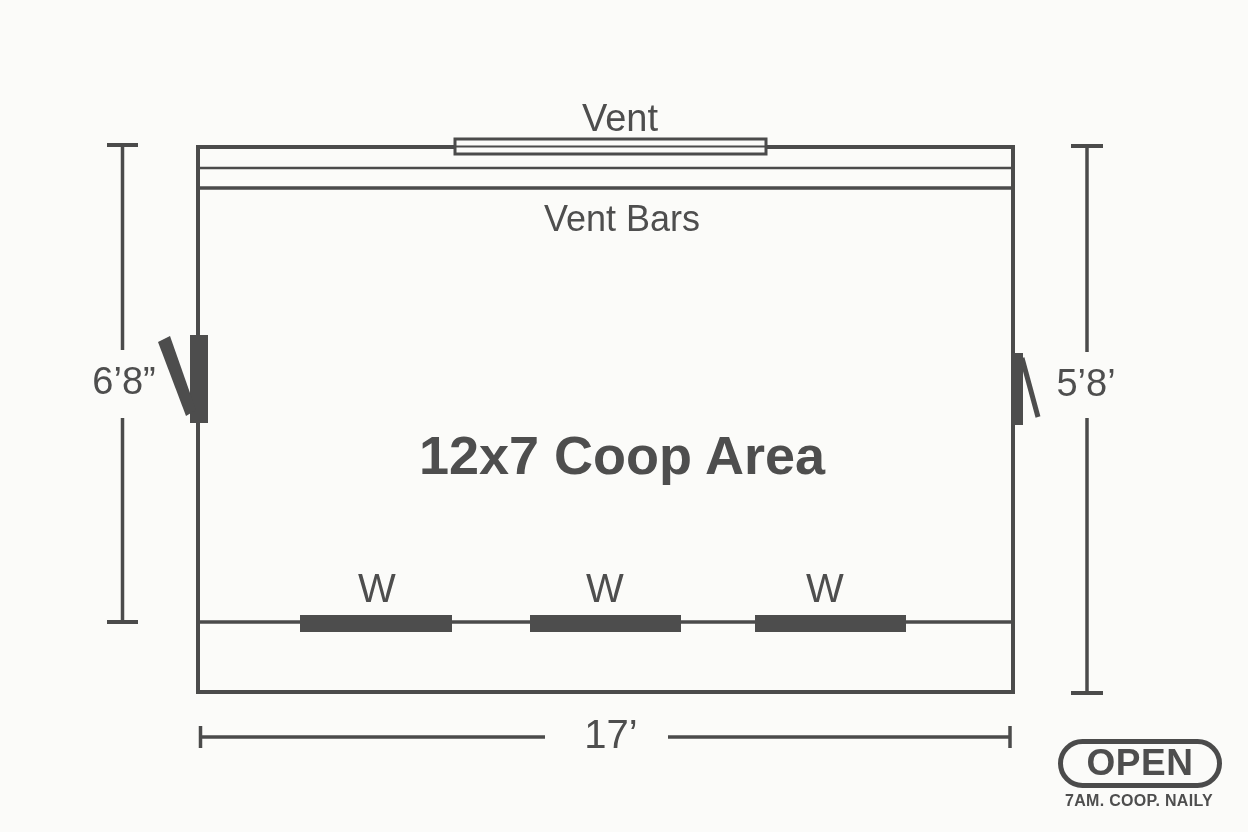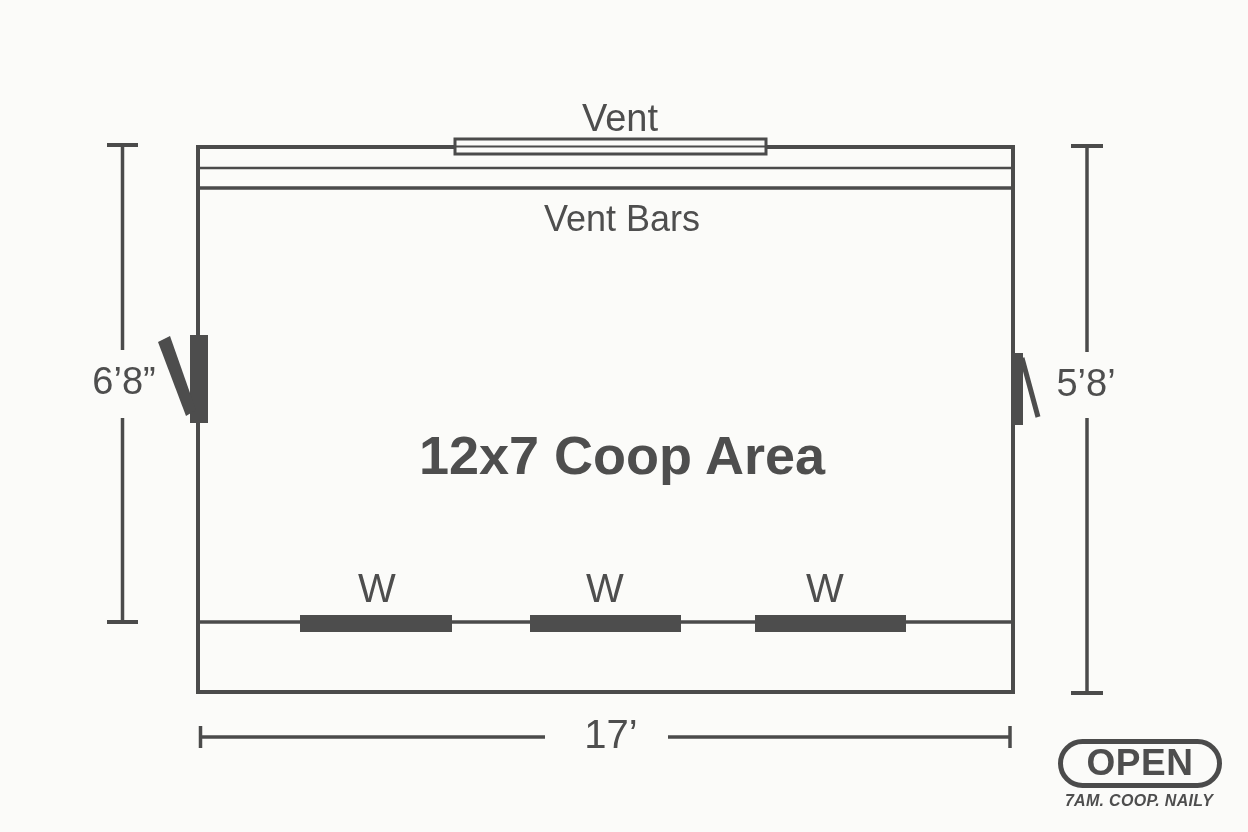--- a/index.html
+++ b/index.html
@@ -60,21 +60,20 @@
     line-height: 1;
   }
   .badge-sub {
     position: absolute;
     left: 1139px; top: 792px;
     transform: translateX(-50%);
     font-size: 16px; font-weight: 700;
     letter-spacing: 0.3px;
     color: var(--text);
     white-space: nowrap;
-    font-style: italic;
   }
 </style>
 </head>
 <body>
 
 <div class="canvas">
 
   <svg class="plan-svg" viewBox="0 0 1248 832" aria-hidden="true">
 
     <rect x="198" y="147" width="815" height="545" fill="none" stroke="var(--line)" stroke-width="4"></rect>

